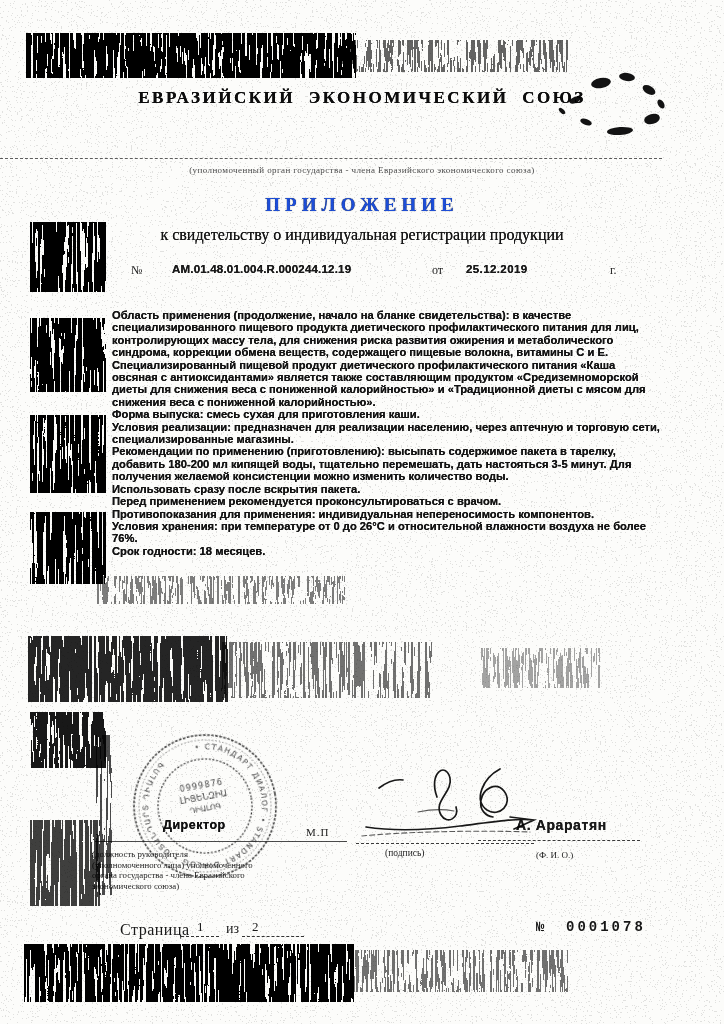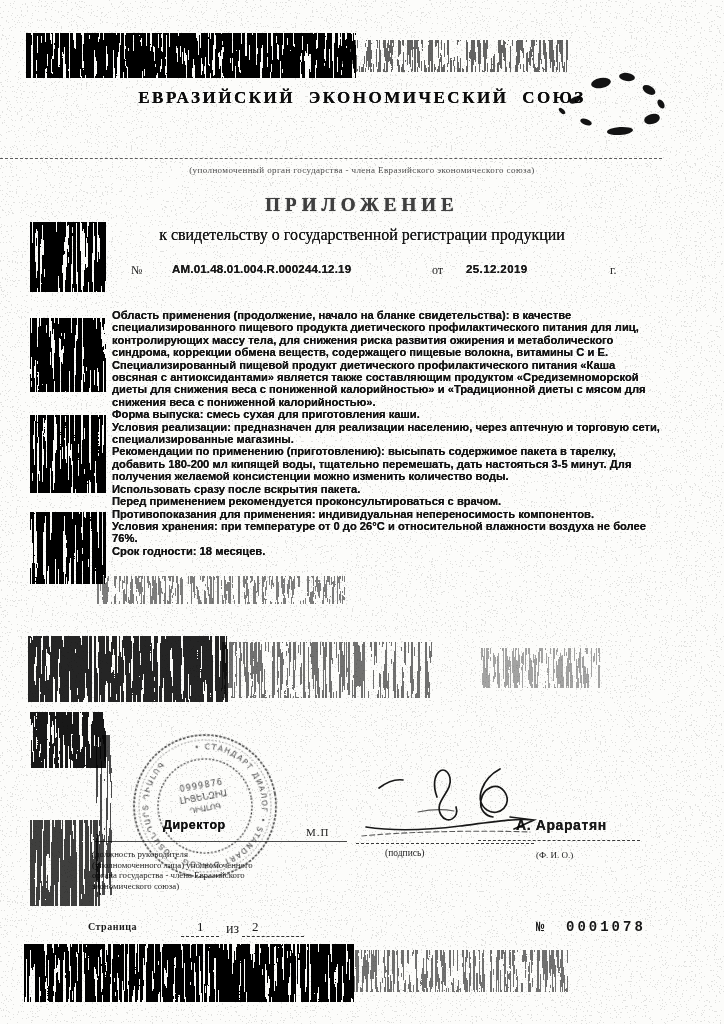--- a/index.html
+++ b/index.html
@@ -8,21 +8,21 @@
     background:#fcfcfa;overflow:hidden;
     font-family:"Liberation Serif", serif;color:#1a1a1a;
   }
   .abs{position:absolute;}
   .ctr{left:0;right:0;text-align:center;}
   .serifB{font-family:"Liberation Serif",serif;font-weight:bold;}
   .sansB{font-family:"Liberation Sans",sans-serif;font-weight:bold;}
   .org-union{top:88px;font-size:17px;font-weight:bold;letter-spacing:2.5px;word-spacing:7px;color:#0d0d0d;text-shadow:0 0 .6px #0d0d0d;}
   .org-name{top:119px;font-size:16.5px;letter-spacing:5px;word-spacing:9px;color:#111;text-shadow:0 0 .5px #111;}
   .org-caption{top:165px;font-size:9px;color:#2b2b2b;letter-spacing:.4px;filter:blur(.35px);opacity:.85;}
-  .title-main{top:194px;font-size:19px;letter-spacing:5px;color:#404040;text-shadow:0 0 .7px #0c0c0c;}
+  .title-main{top:194px;font-size:19px;letter-spacing:5px;color:#1d4ed8;text-shadow:0 0 .7px #0c0c0c;}
   .title-sub{top:226px;font-size:16px;color:#161616;text-shadow:0 0 .5px #161616;filter:blur(.2px);}
   .reg-line span{position:absolute;top:0;white-space:nowrap;}
   .body-text{left:112px;top:309px;width:552px;font-family:"Liberation Sans",sans-serif;font-weight:bold;font-size:11.2px;line-height:12.4px;color:#141414;text-shadow:0 0 .45px #141414;filter:blur(.15px);}
   .body-text p{margin:0;}
   .cap{font-size:9.5px;color:#222;filter:blur(.25px);}
   .pos-caption{left:92px;top:849px;width:212px;font-size:8.8px;line-height:10.6px;color:#242424;white-space:pre-line;filter:blur(.3px);}
   .rule{border-top:1.4px solid #2a2a2a;}
   .dashed{border-top:1.3px dashed #3a3a3a;}
   .footer-underline{border-bottom:1.4px dashed #333;}
   .form-number{font-family:"Liberation Mono",monospace;font-weight:600;font-size:14px;letter-spacing:3px;color:#161616;}
@@ -32,21 +32,21 @@
 <body>
 
 <div class="page">
 
   <div class="abs ctr org-union serifB">ЕВРАЗИЙСКИЙ  ЭКОНОМИЧЕСКИЙ  СОЮЗ</div>
 
   <div class="abs rule" style="left:0;top:158px;width:662px;border-top-style:dashed;opacity:.75;"></div>
   <div class="abs ctr org-caption">(уполномоченный орган государства - члена Евразийского экономического союза)</div>
 
   <div class="abs ctr title-main serifB">ПРИЛОЖЕНИЕ</div>
-  <div class="abs ctr title-sub">к свидетельству о государственной регистрации продукции</div>
+  <div class="abs ctr title-sub">к свидетельству о индивидуальная регистрации продукции</div>
 
   <div class="abs reg-line" style="left:0;top:263px;width:724px;height:18px;">
     <span style="left:131px;font-size:12px;">№</span>
     <span class="sansB" style="left:172px;font-size:11.5px;letter-spacing:.2px;text-shadow:0 0 .4px #111;">АМ.01.48.01.004.R.000244.12.19</span>
     <span style="left:432px;font-size:12px;text-align:center;">от</span>
     <span class="sansB" style="left:466px;font-size:11.5px;letter-spacing:.4px;text-shadow:0 0 .4px #111;">25.12.2019</span>
     <span style="left:610px;font-size:12px;">г.</span>
   </div>
 
   <div class="body-text abs">
@@ -70,21 +70,21 @@
 органа государства - члена Евразийского
 экономического союза)</div>
 
   <div class="abs dashed" style="left:356px;top:843px;width:178px;"></div>
   <div class="abs cap" style="left:385px;top:848px;">(подпись)</div>
 
   <div class="abs sansB" style="left:516px;top:817px;font-size:14px;letter-spacing:.6px;text-shadow:0 0 .5px #111;">А. Араратян</div>
   <div class="abs dashed" style="left:478px;top:840px;width:162px;"></div>
   <div class="abs cap" style="left:536px;top:850px;font-size:9px;">(Ф. И. О.)</div>
 
-  <div class="abs" style="left:88px;top:921px;font-size:10px;letter-spacing:.5px;font-weight:bold;">Страница</div>
+  <div class="abs" style="left:120px;top:921px;font-size:16px;letter-spacing:.5px;">Страница</div>
   <div class="abs" style="left:197px;top:919px;font-size:13px;">1</div>
   <div class="abs footer-underline" style="left:181px;top:922px;width:38px;height:14px;"></div>
   <div class="abs" style="left:226px;top:921px;font-size:14px;">из</div>
   <div class="abs" style="left:252px;top:919px;font-size:13px;">2</div>
   <div class="abs footer-underline" style="left:242px;top:922px;width:62px;height:14px;"></div>
   <div class="abs form-number" style="left:536px;top:919px;letter-spacing:1px;">№</div>
   <div class="abs form-number" style="left:566px;top:919px;">0001078</div>
 
   <svg class="layer" width="724" height="1024" viewBox="0 0 724 1024">
     <defs>

